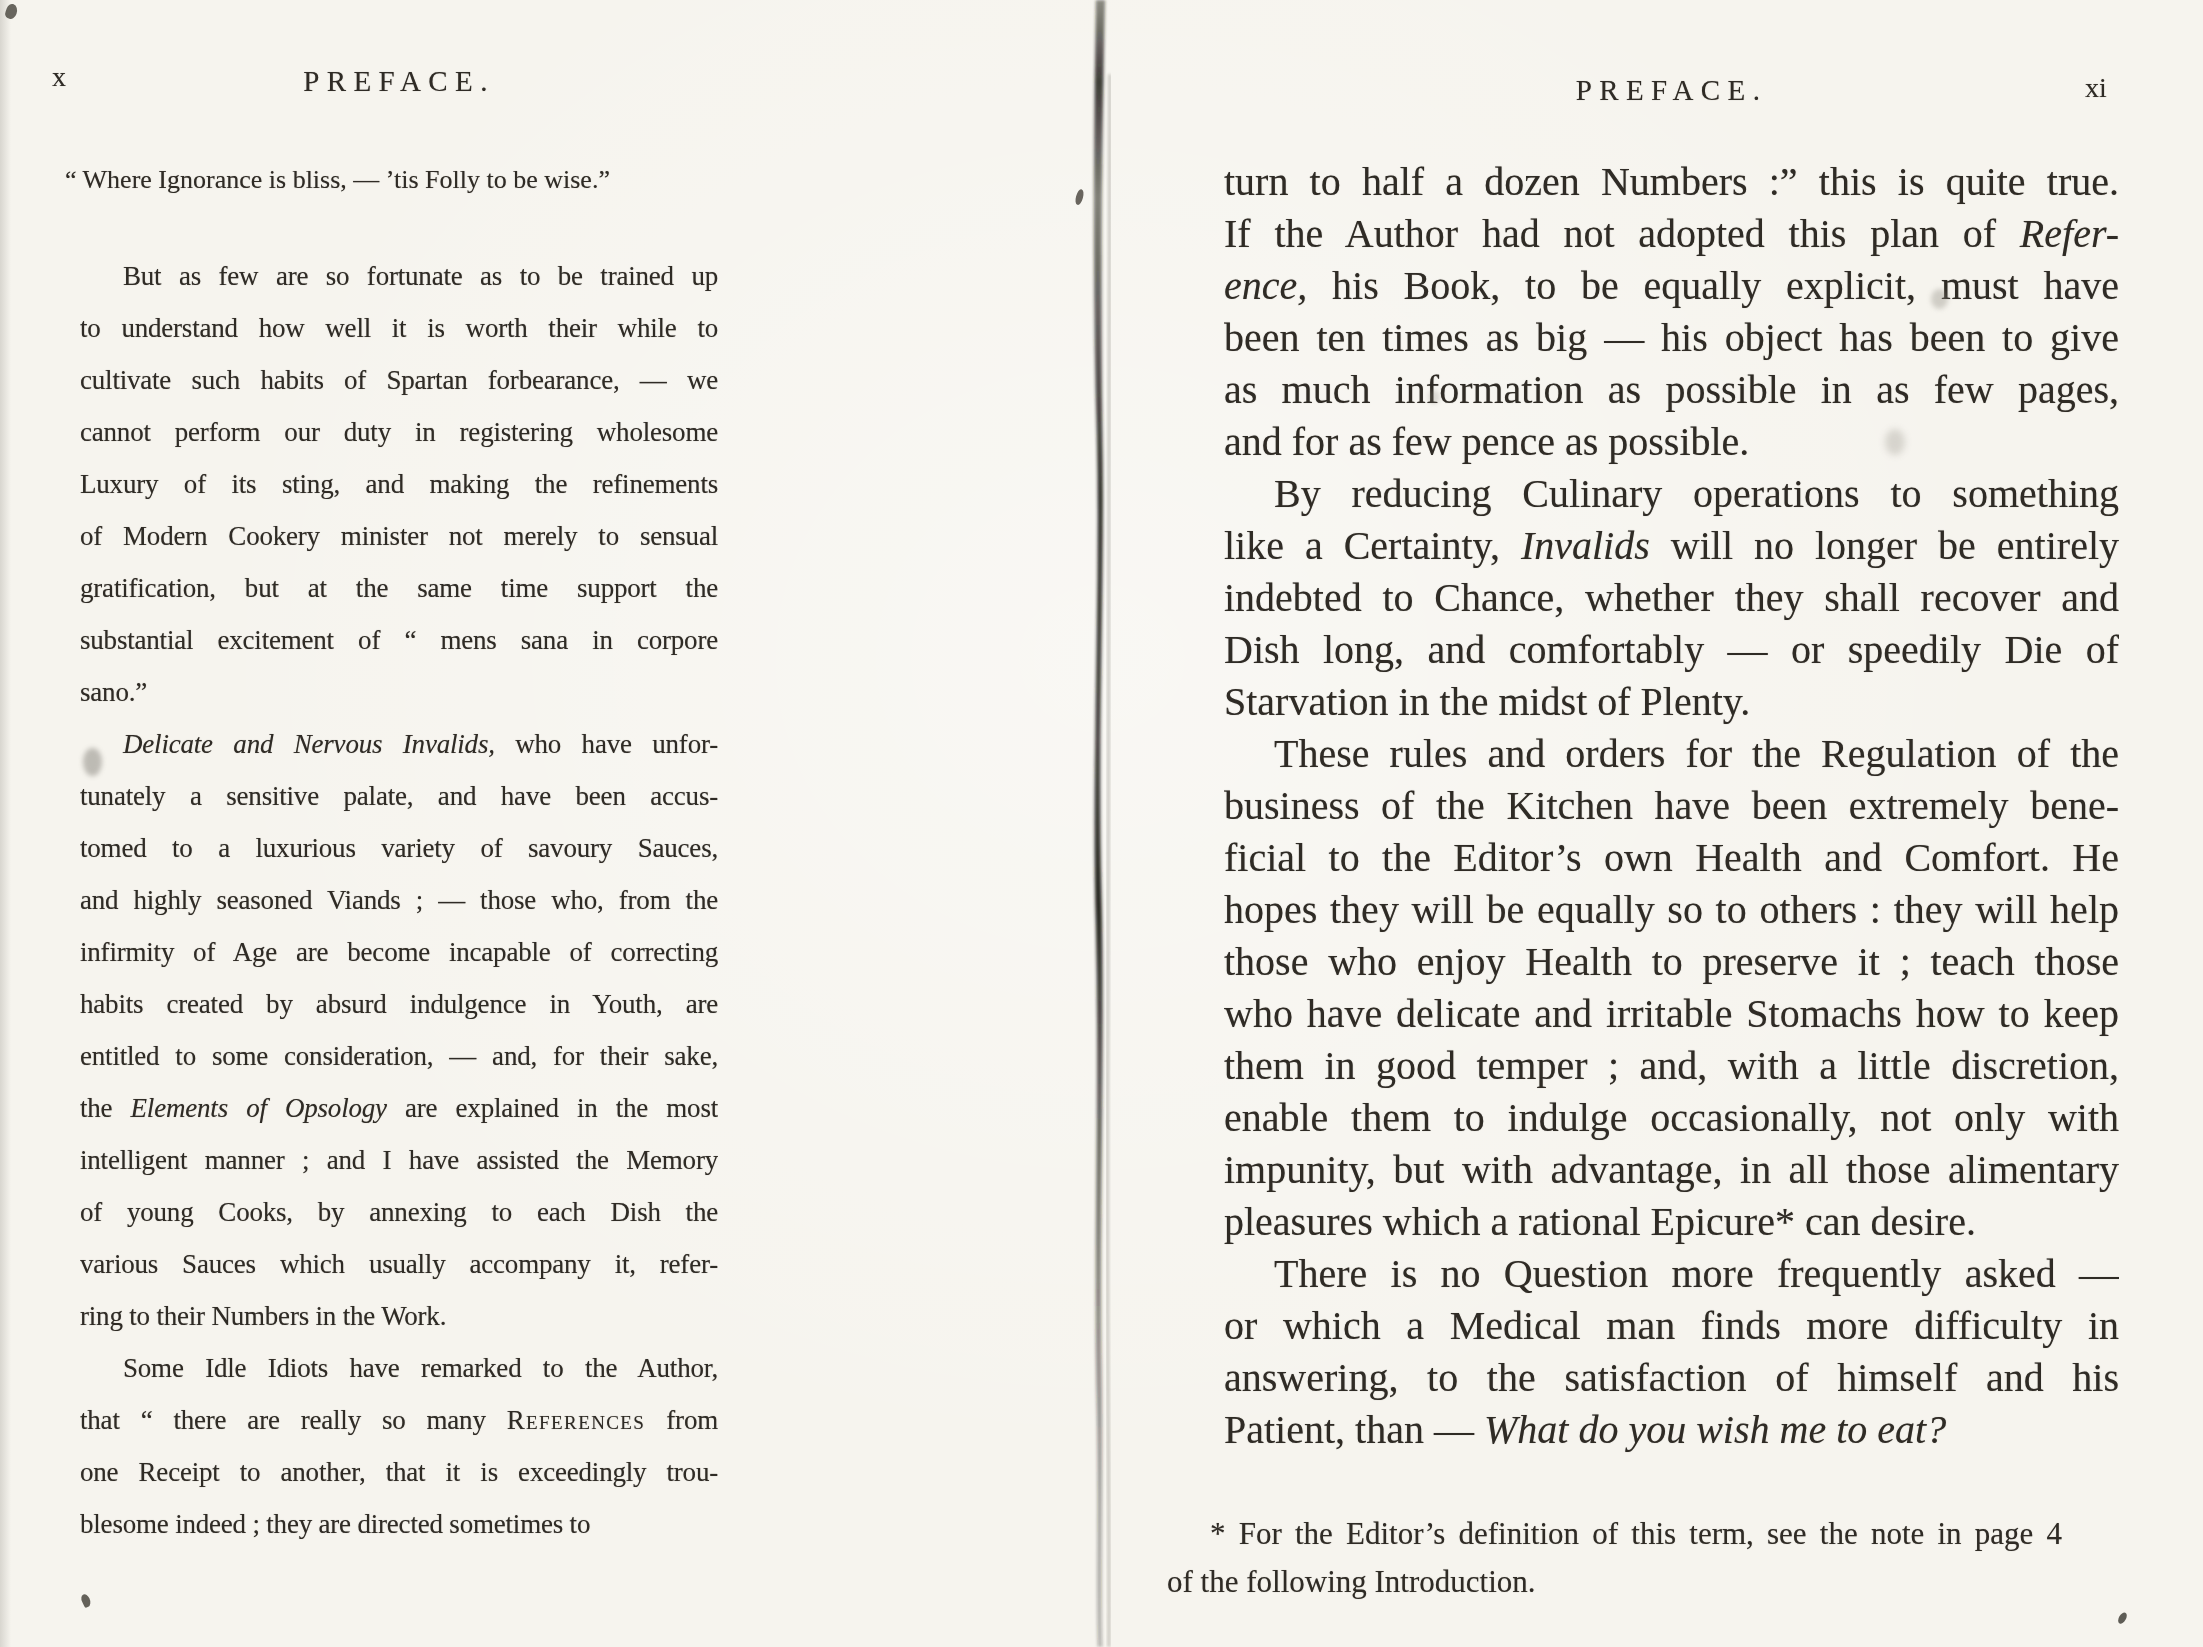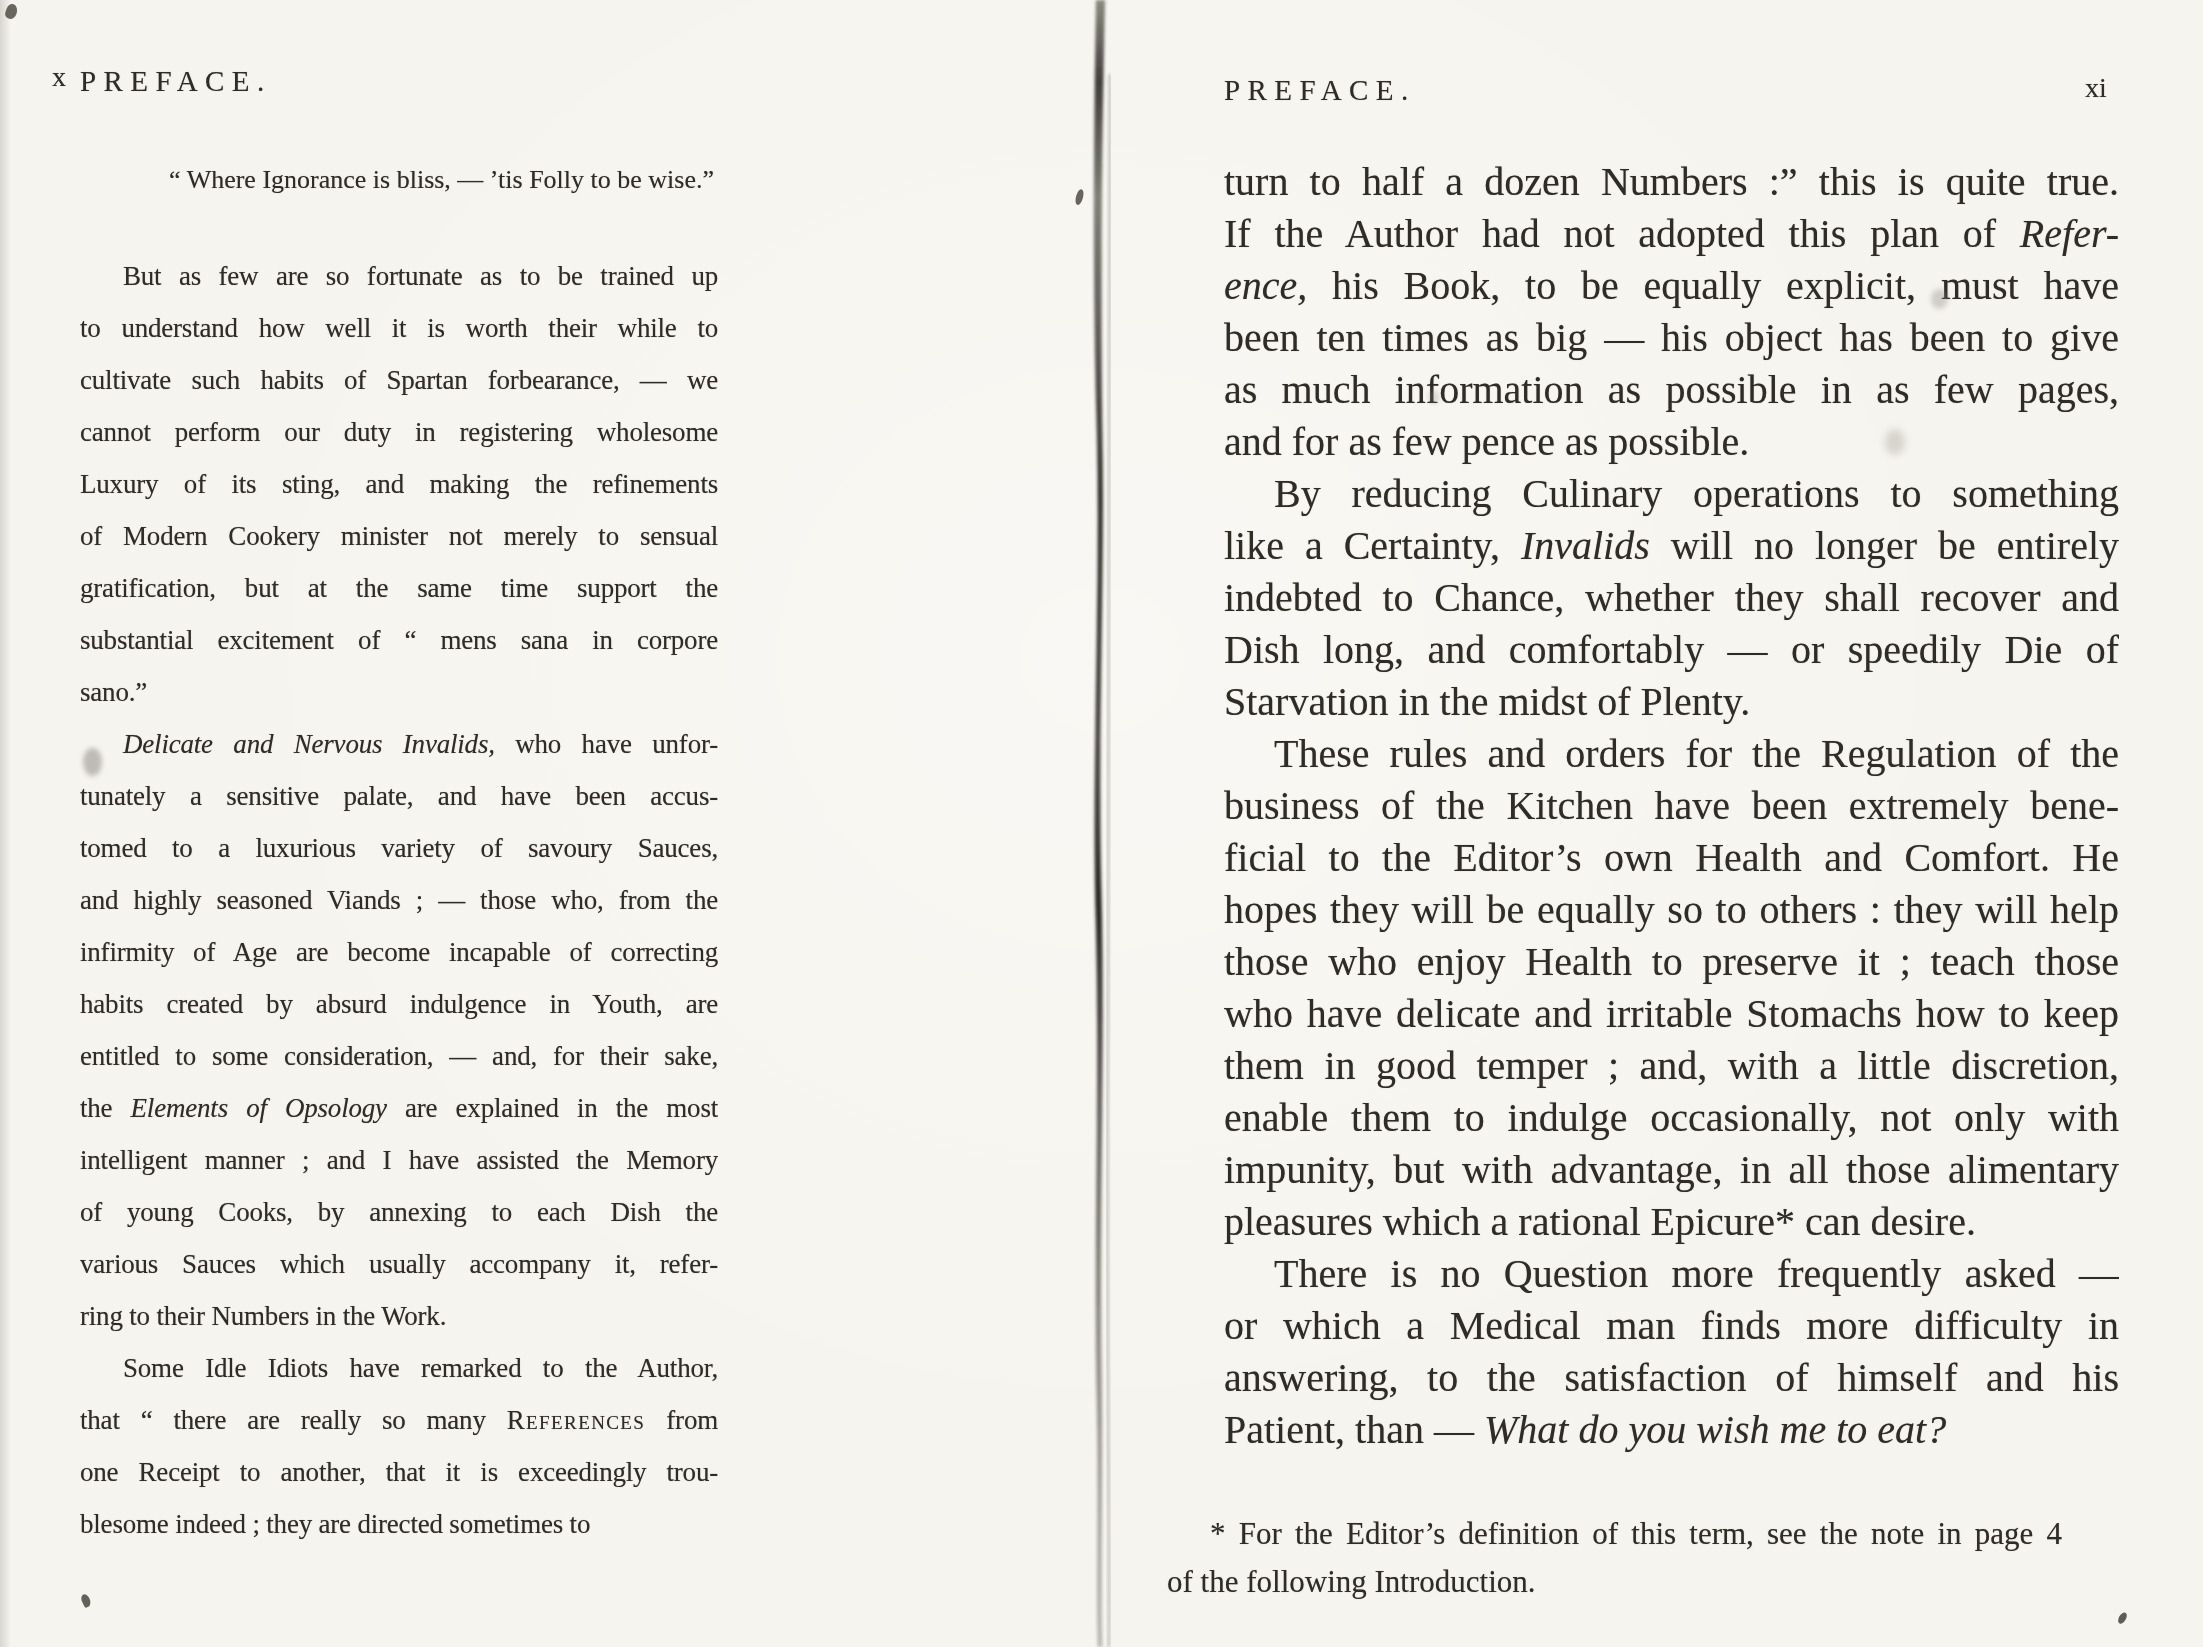--- a/index.html
+++ b/index.html
@@ -10,30 +10,30 @@
     background:
       radial-gradient(ellipse at 50% 40%, rgba(255,255,255,0.35), rgba(0,0,0,0) 60%),
       var(--paper,#f6f4ee);
     overflow:hidden;
     font-family:"Liberation Serif","DejaVu Serif",serif;
     color:var(--ink,#2f2b25);
   }
   .edge-left{position:absolute;left:0;top:0;width:11px;height:100%;
     background:linear-gradient(to right, rgba(60,55,48,.16), rgba(60,55,48,0));}
   
-  .runhead{position:absolute;font-size:29px;letter-spacing:7.4px;text-align:left;
+  .runhead{position:absolute;font-size:29px;letter-spacing:7.4px;text-align:center;
     text-shadow:0 0 0.9px rgba(40,36,30,.45);}
   .pagenum{position:absolute;font-size:28px;text-shadow:0 0 0.9px rgba(40,36,30,.4);}
   #left-runhead{left:80px;width:638px;top:65px;}
   #left-pagenum{left:52px;top:61px;}
   #right-runhead{left:1224px;width:895px;top:74px;}
   #right-pagenum{left:2085px;top:72px;}
   
   .epigraph{position:absolute;left:65px;width:649px;top:165px;
-    font-size:26px;text-align:right;text-shadow:0 0 0.9px rgba(40,36,30,.4);}
+    font-size:26px;text-align:left;text-shadow:0 0 0.9px rgba(40,36,30,.4);}
   
   .body,.footnote{position:absolute;text-shadow:0 0 0.9px rgba(40,36,30,.42);}
   #left-body{left:80px;top:250px;width:638px;font-size:27px;letter-spacing:-0.2px;}
   #right-body{left:1224px;top:156px;width:895px;font-size:40px;}
   #footnote{left:1167px;top:1510px;width:895px;font-size:31px;}
   .para{margin:0;}
   .line{
     text-align:justify;
     -moz-text-align-last:justify;
     text-align-last:justify;

